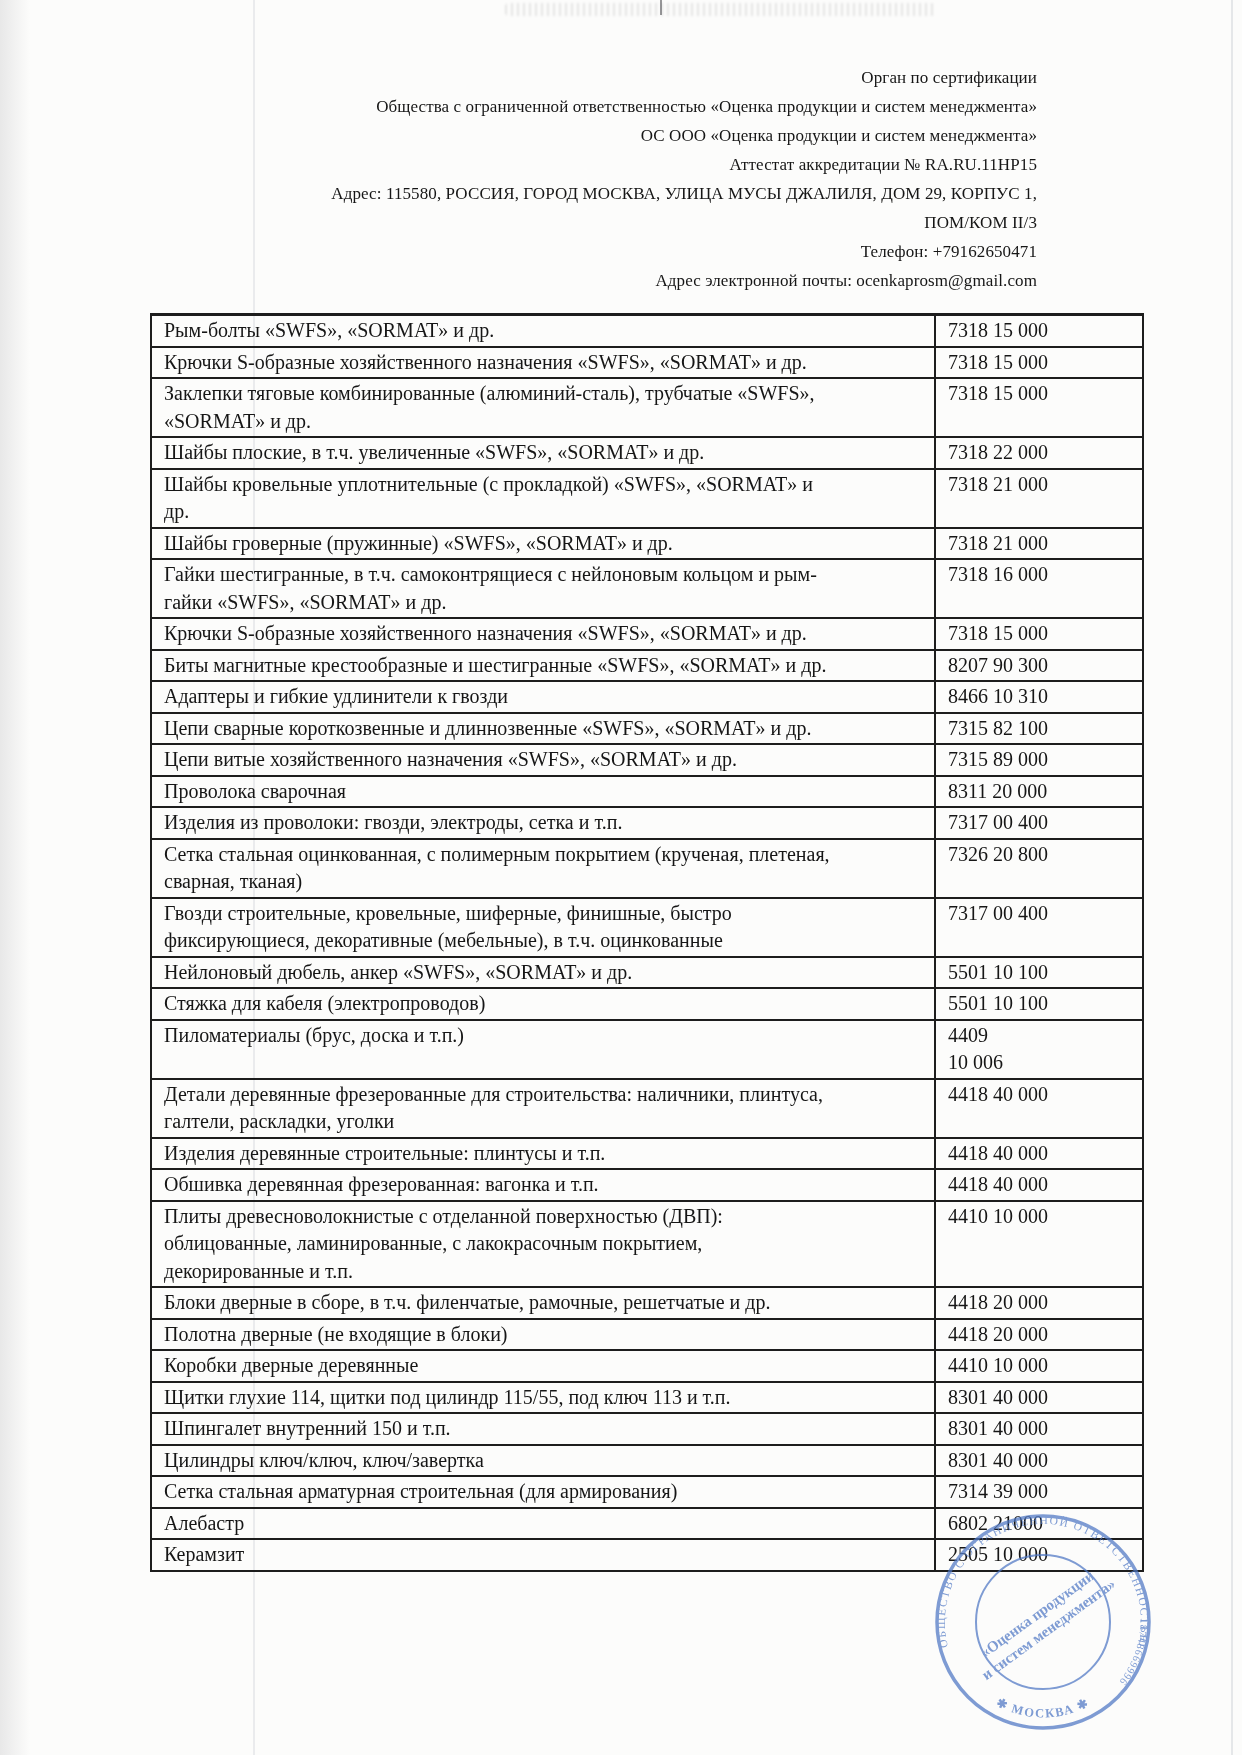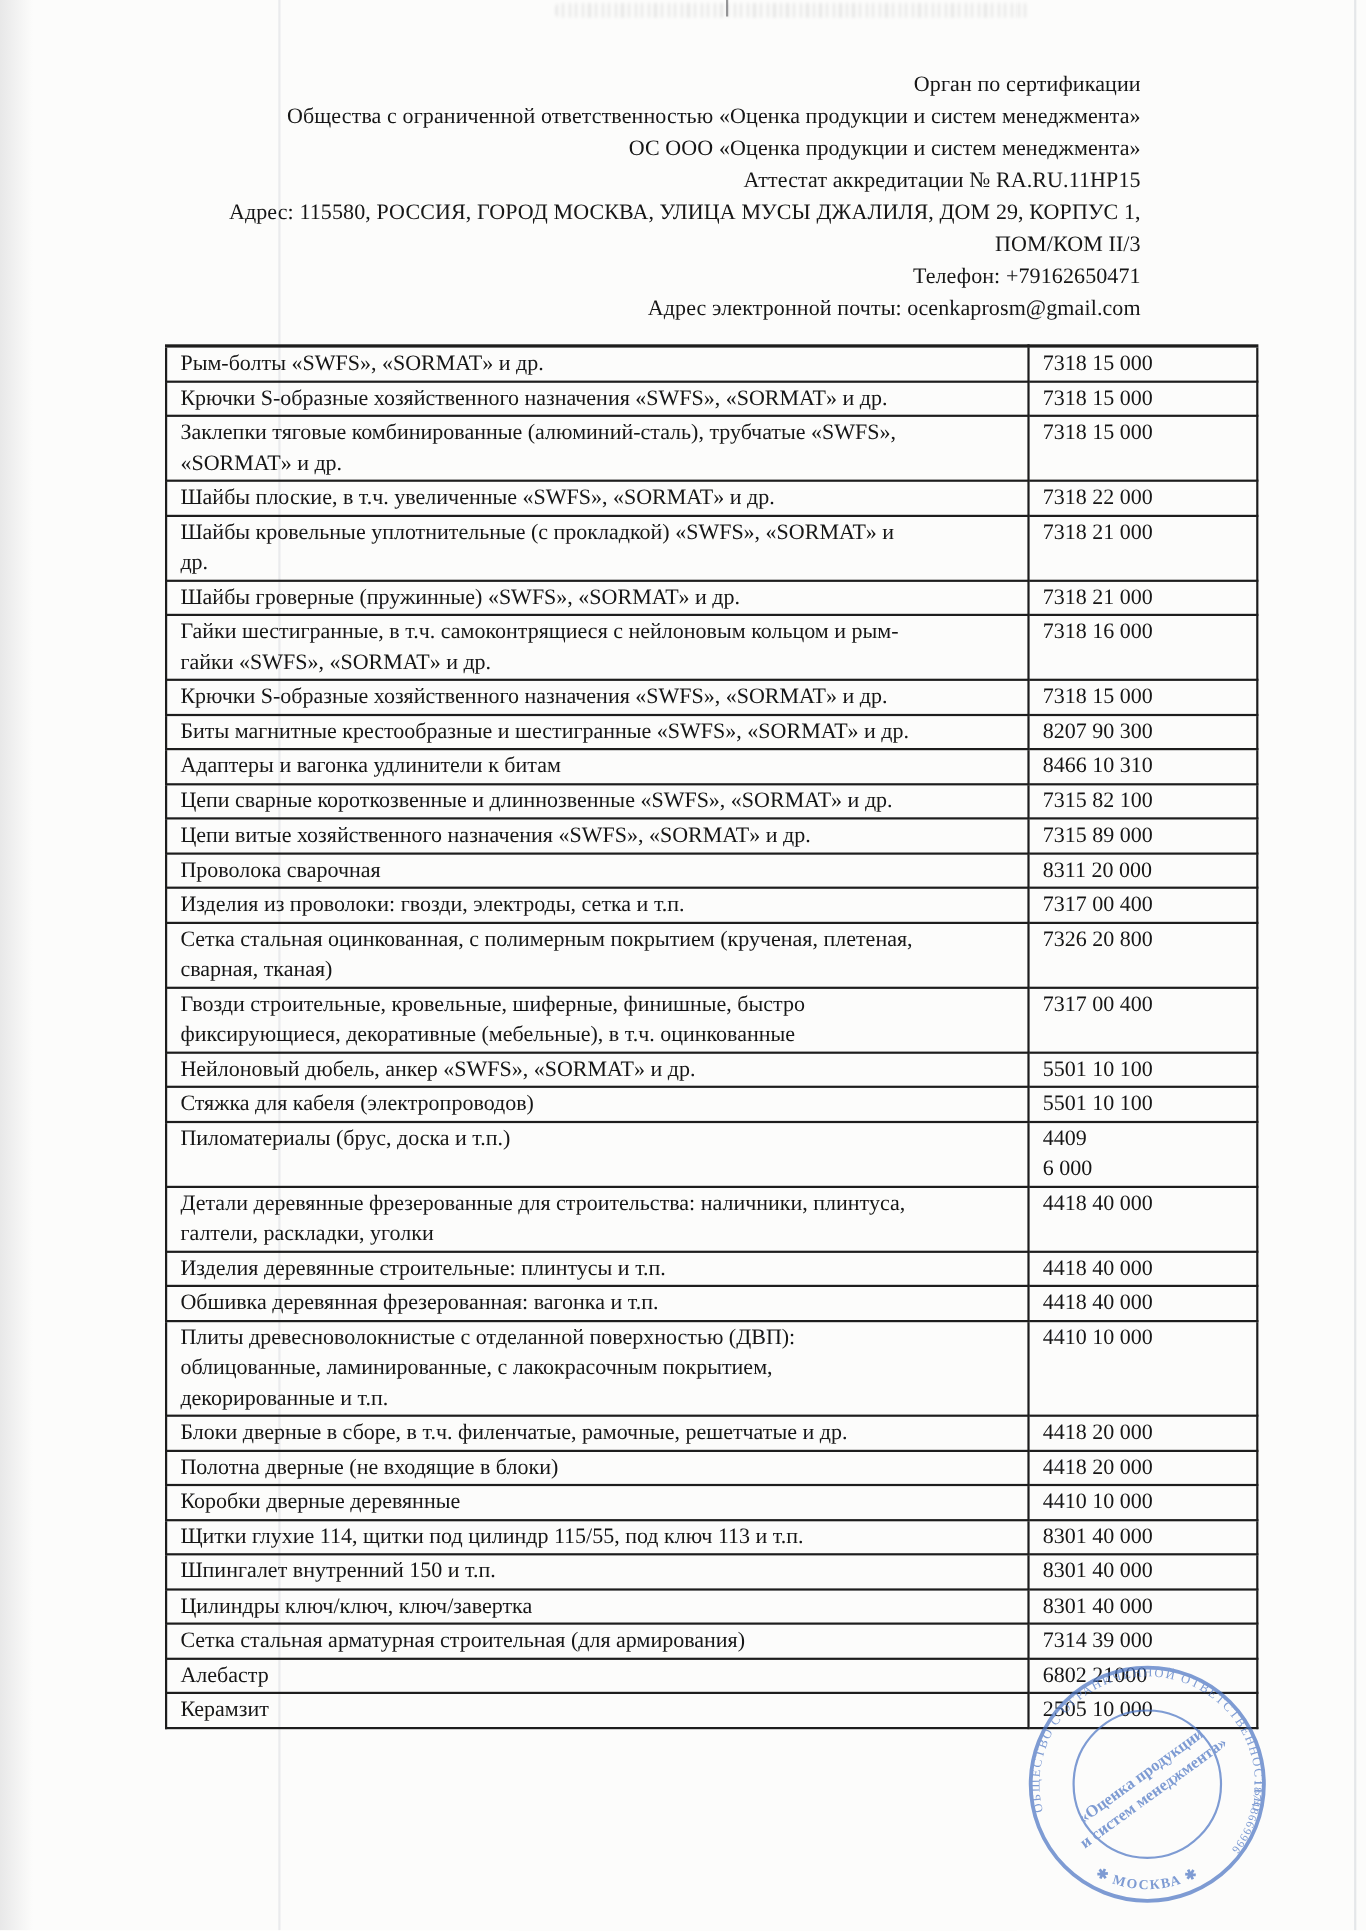--- a/index.html
+++ b/index.html
@@ -29,21 +29,21 @@
     background:repeating-linear-gradient(90deg,rgba(110,110,112,.38) 0 2px,rgba(110,110,112,0) 2px 6px);
     filter:blur(1.3px);opacity:.45;border-radius:4px;
   }
   .top-tick{
     position:absolute;left:660px;top:0;width:2px;height:15px;
     background:rgba(70,70,72,.55);
   }
   
   .cert-header{
     position:absolute;top:63px;right:205px;width:900px;
-    text-align:right;font-size:20px;line-height:29px;
+    text-align:right;font-size:17px;line-height:29px;
     letter-spacing:.1px;
   }
   
   table.codes{
     position:absolute;left:150px;top:313px;
     width:950px;border-collapse:collapse;table-layout:fixed;
     border:2px solid #1d1d1d;border-top-width:3px;
   }
   table.codes td{
     border:2px solid #1d1d1d;
@@ -129,21 +129,21 @@
     <td class="name-col">Крючки S-образные хозяйственного назначения «SWFS», «SORMAT» и др.</td>
     <td class="code-col">7318 15 000</td>
   </tr>
 
   <tr>
     <td class="name-col">Биты магнитные крестообразные и шестигранные «SWFS», «SORMAT» и др.</td>
     <td class="code-col">8207 90 300</td>
   </tr>
 
   <tr>
-    <td class="name-col">Адаптеры и вагонка удлинители к битам</td>
+    <td class="name-col">Адаптеры и гибкие удлинители к гвозди</td>
     <td class="code-col">8466 10 310</td>
   </tr>
 
   <tr>
     <td class="name-col">Цепи сварные короткозвенные и длиннозвенные «SWFS», «SORMAT» и др.</td>
     <td class="code-col">7315 82 100</td>
   </tr>
 
   <tr>
     <td class="name-col">Цепи витые хозяйственного назначения «SWFS», «SORMAT» и др.</td>
@@ -178,21 +178,21 @@
   </tr>
 
   <tr>
     <td class="name-col">Стяжка для кабеля (электропроводов)</td>
     <td class="code-col">5501 10 100</td>
   </tr>
 
   <tr>
     <td class="name-col">Пиломатериалы (брус, доска и т.п.)</td>
     <td class="code-col">4409
-6 000</td>
+10 006</td>
   </tr>
 
   <tr>
     <td class="name-col">Детали деревянные фрезерованные для строительства: наличники, плинтуса,
 галтели, раскладки, уголки</td>
     <td class="code-col">4418 40 000</td>
   </tr>
 
   <tr>
     <td class="name-col">Изделия деревянные строительные: плинтусы и т.п.</td>

